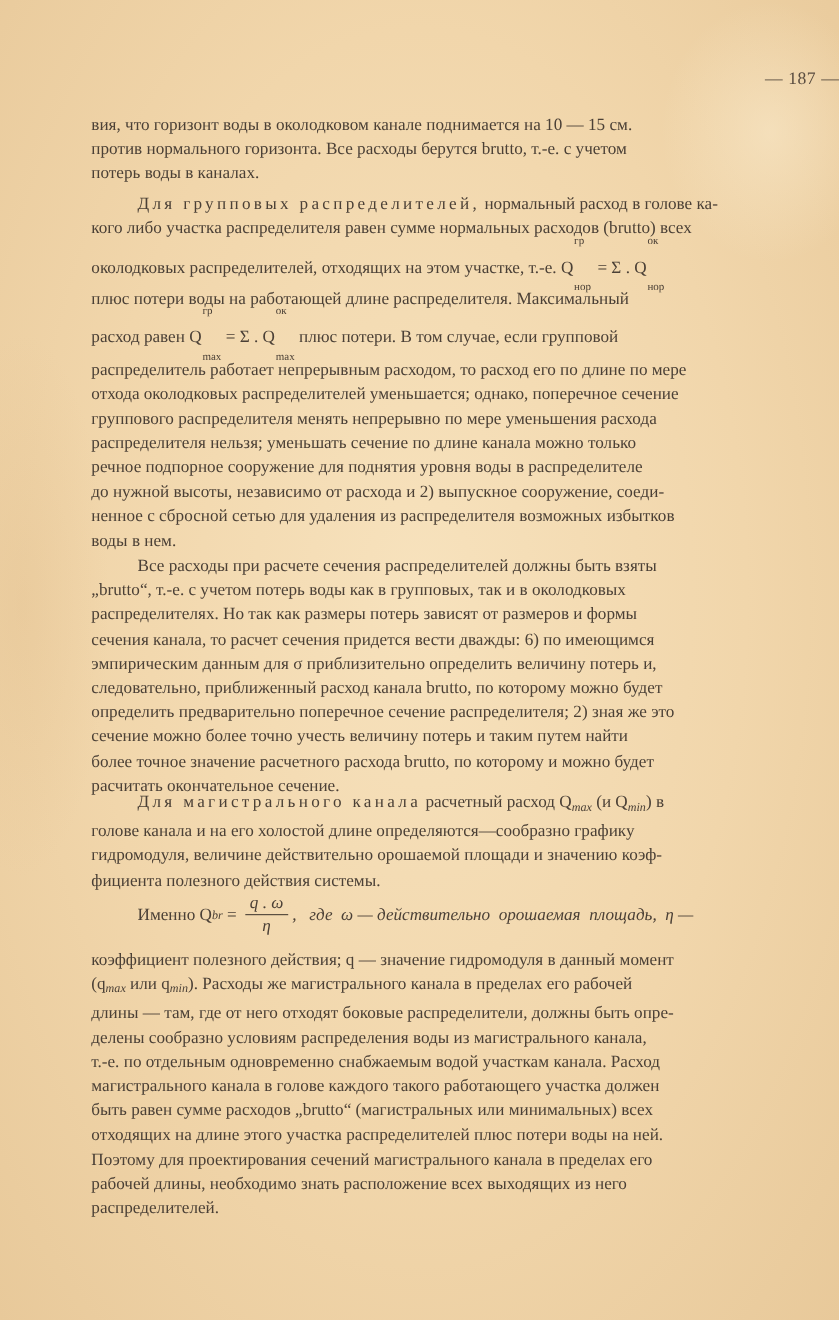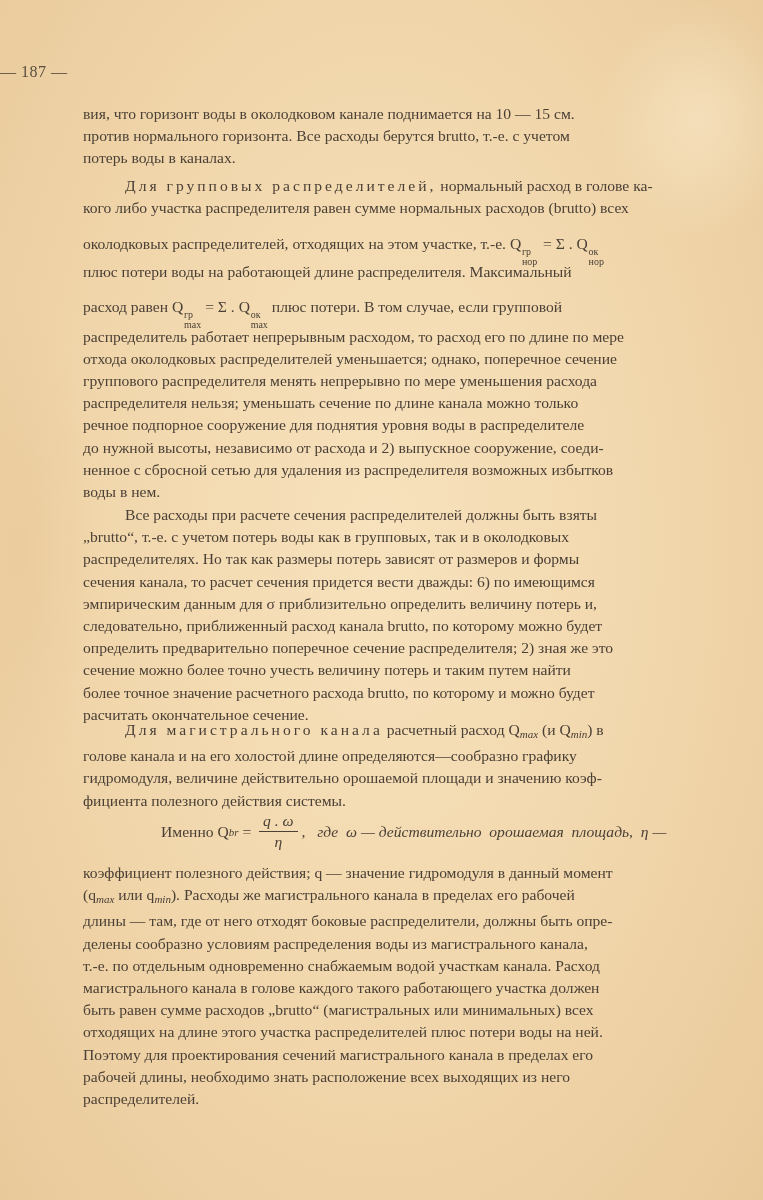--- a/index.html
+++ b/index.html
@@ -22,21 +22,21 @@
       left: 0;
       top: 0;
       width: 763px;
       height: 1200px;
     }
     .page-number {
       position: absolute;
       top: 63px;
       left: 0;
       width: 763px;
-      text-align: left;
+      text-align: right;
       font-size: 16px;
       color: #5a4d40;
       letter-spacing: 0.5px;
     }
     .text-block {
       position: absolute;
       left: 83px;
       width: 597px;
       font-size: 15.6px;
       line-height: 22.2px;
@@ -63,21 +63,20 @@
       display: inline-block;
       position: relative;
       padding-right: 18px;
     }
     .q .sup {
       position: absolute;
       font-size: 10px;
       top: -12px;
       left: 12px;
       line-height: 10px;
-      margin-top: 32px;
     }
     .q .sub {
       position: absolute;
       font-size: 10px;
       bottom: -6px;
       left: 12px;
       line-height: 10px;
     }
     .sub-i {
       font-size: 11px;
@@ -86,21 +85,20 @@
     }
     .formula {
       position: absolute;
       left: 125px;
       top: 812px;
       font-size: 15.6px;
       color: #4b4036;
       display: flex;
       align-items: center;
       width: 560px;
-      margin-left: 36px;
     }
     .frac {
       display: inline-flex;
       flex-direction: column;
       align-items: center;
       margin: 0 4px;
       font-style: italic;
       justify-content: space-between;
     }
     .frac .num {

